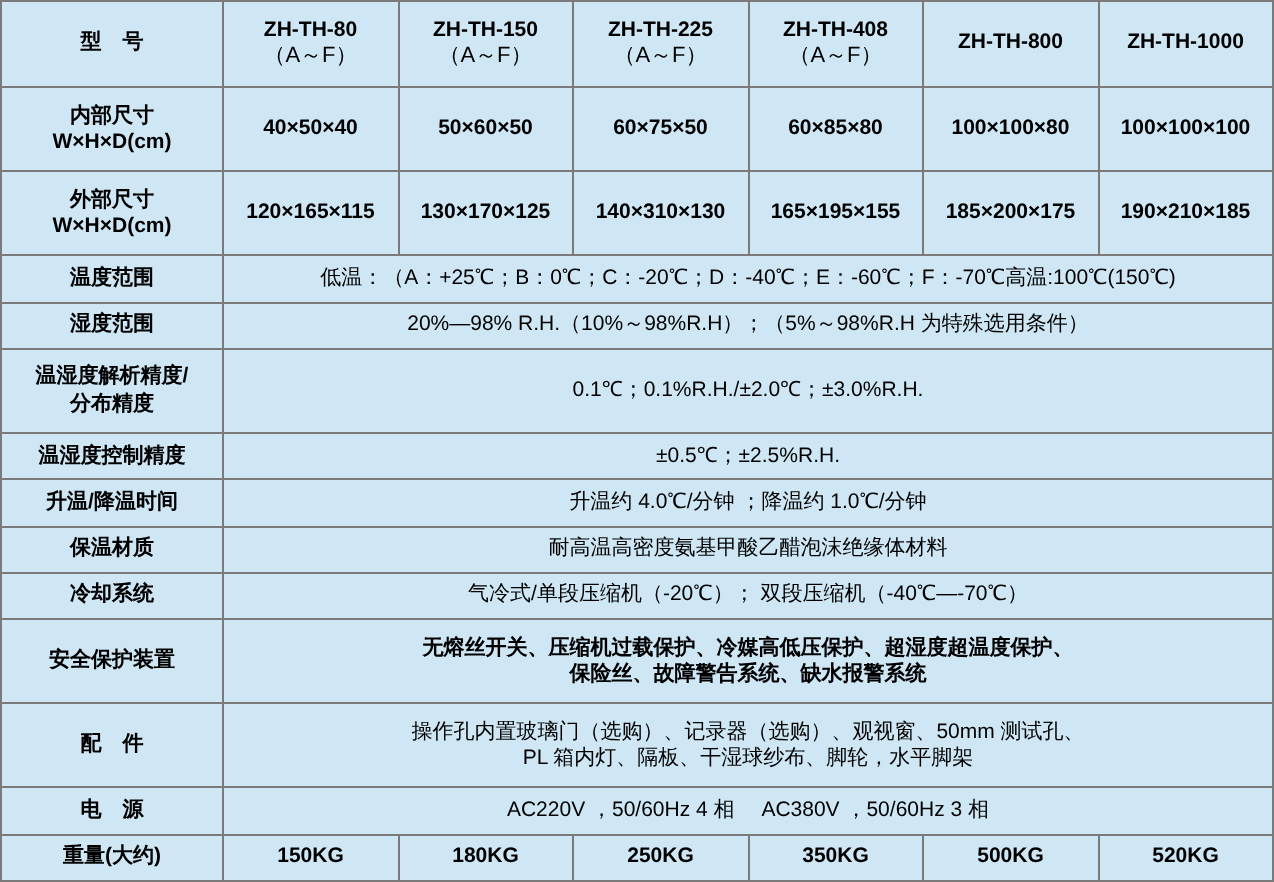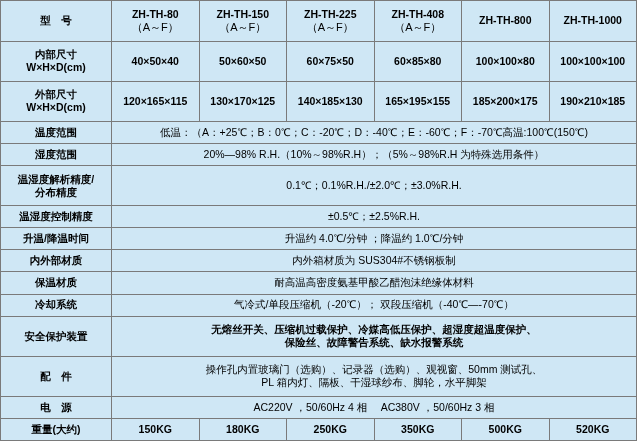--- a/index.html
+++ b/index.html
@@ -110,21 +110,21 @@
       <td class="num">100×100×100</td>
     </tr>
 
     <tr>
       <td class="rowlabel two-line">
         <div>外部尺寸</div>
         <div>W×H×D(cm)</div>
       </td>
       <td class="num">120×165×115</td>
       <td class="num">130×170×125</td>
-      <td class="num">140×185×130</td>
+      <td class="num">140×310×130</td>
       <td class="num">165×195×155</td>
       <td class="num">185×200×175</td>
       <td class="num">190×210×185</td>
     </tr>
 
     <tr>
       <td class="rowlabel">温度范围</td>
       <td class="wide wide-left" colspan="6">低温：（A：+25℃；B：0℃；C：-20℃；D：-40℃；E：-60℃；F：-70℃高温:100℃(150℃)</td>
     </tr>
 
@@ -144,24 +144,20 @@
     <tr>
       <td class="rowlabel">温湿度控制精度</td>
       <td class="wide" colspan="6">±0.5℃；±2.5%R.H.</td>
     </tr>
 
     <tr>
       <td class="rowlabel">升温/降温时间</td>
       <td class="wide" colspan="6">升温约 4.0℃/分钟 ；降温约 1.0℃/分钟</td>
     </tr>
 
-    <tr>
-      <td class="rowlabel">内外部材质</td>
-      <td class="wide" colspan="6">内外箱材质为 SUS304#不锈钢板制</td>
-    </tr>
 
     <tr>
       <td class="rowlabel">保温材质</td>
       <td class="wide" colspan="6">耐高温高密度氨基甲酸乙醋泡沫绝缘体材料</td>
     </tr>
 
     <tr>
       <td class="rowlabel">冷却系统</td>
       <td class="wide" colspan="6">气冷式/单段压缩机（-20℃）； 双段压缩机（-40℃—-70℃）</td>
     </tr>

